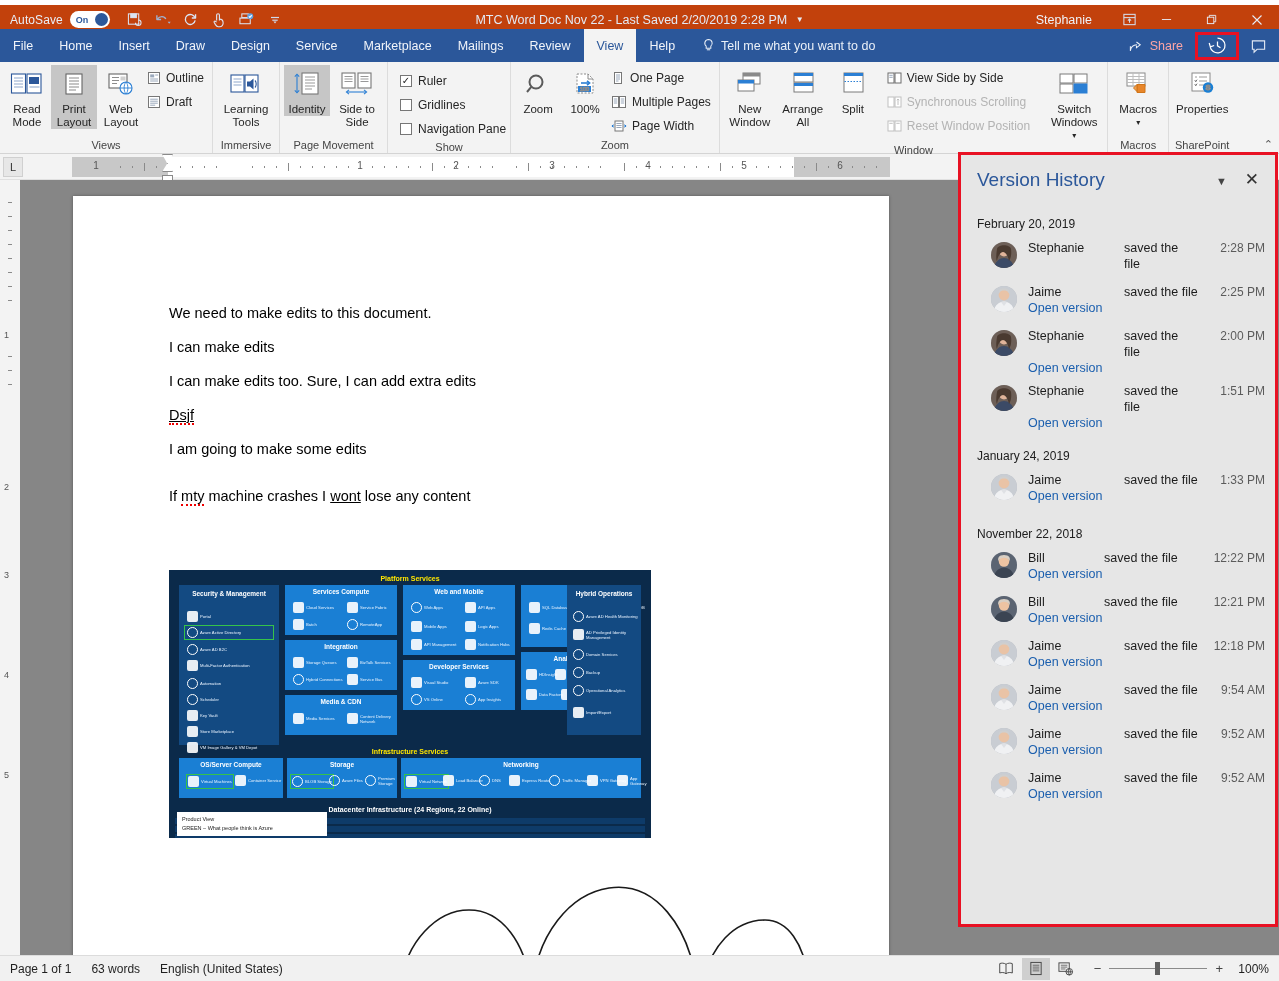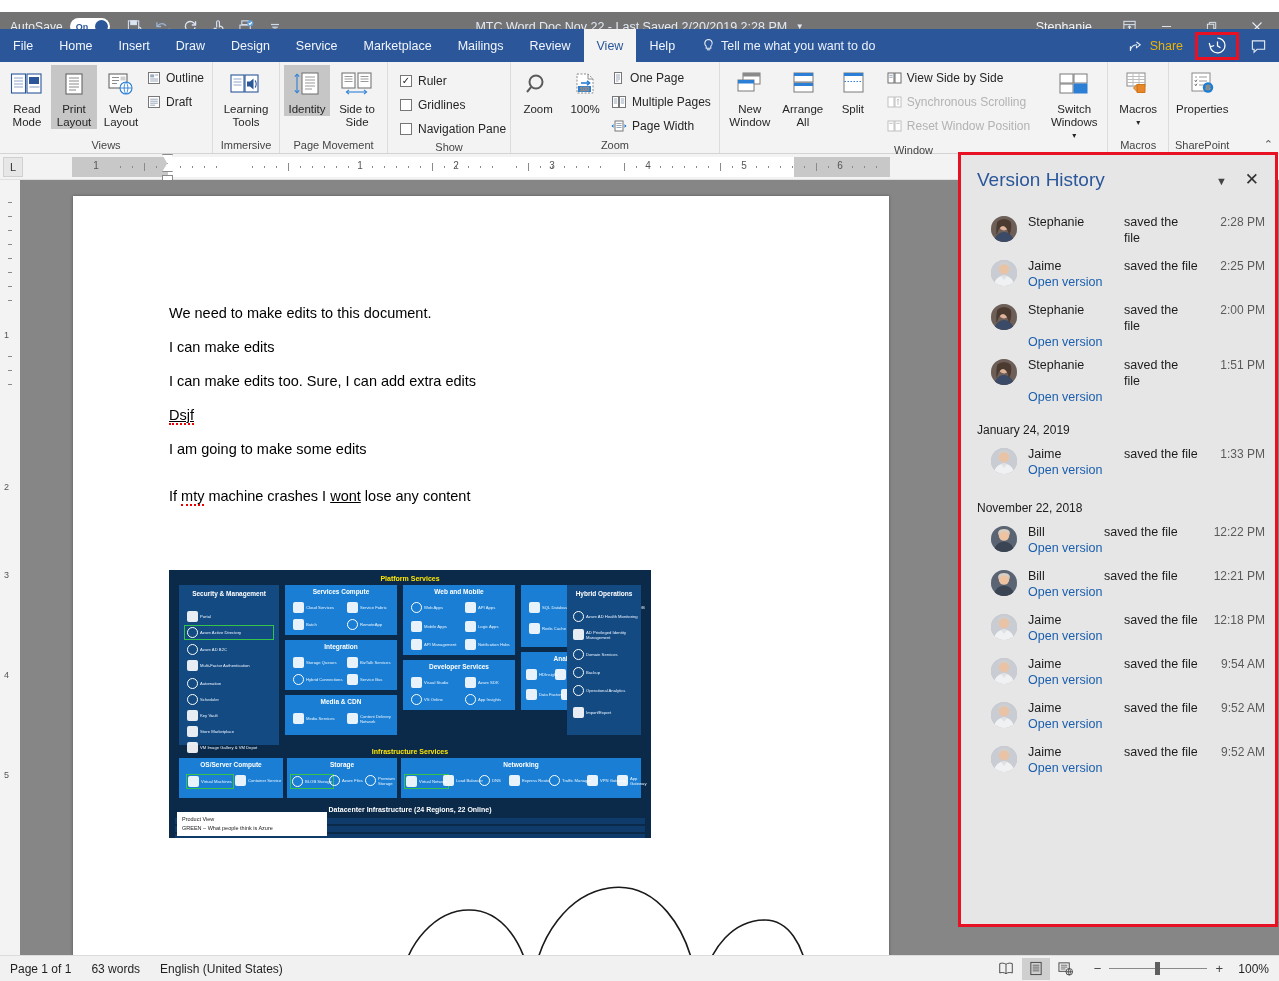--- a/index.html
+++ b/index.html
@@ -5,22 +5,22 @@
   * { box-sizing: border-box; margin: 0; padding: 0; }
   html, body {
     width: 1279px; height: 981px;
     overflow: hidden;
     font-family: "Liberation Sans", sans-serif;
     background: #fff;
   }
 
   
   .titlebar {
-    position: absolute; top: 12px; left: 0; width: 1279px; height: 29px;
-    background: #737373;
+    position: absolute; top: 5px; left: 0; width: 1279px; height: 29px;
+    background: #c2410c;
     display: flex; align-items: center;
     color: #fff;
   }
   .tb-left { display: flex; align-items: center; gap: 0px; padding-left: 10px; }
   .autosave-label { font-size: 12px; color: #e8eef7; margin-right: 7px; letter-spacing: .1px; }
   .toggle {
     width: 40px; height: 17px; border-radius: 9px; background: #fff;
     position: relative; display: flex; align-items: center;
   }
   .toggle .knob {
@@ -65,21 +65,21 @@
     font-size: 12.5px; color: #f2f5fa; white-space: nowrap;
   }
   .tab.active { background: #f3f3f3; color: #2b579a; }
   .tellme {
     display: flex; align-items: center; gap: 6px; margin-left: 14px;
     font-size: 12.5px; color: #eaf0f8; height: 33px;
   }
   .ts-right { margin-left: auto; display: flex; align-items: center; height: 33px; padding-right: 6px; }
   .share-btn {
     display: flex; align-items: center; gap: 6px; font-size: 12.5px;
-    color: #eab308; padding: 0 8px; height: 33px;
+    color: #fca5a5; padding: 0 8px; height: 33px;
   }
   .history-btn {
     width: 44px; height: 28px; display: flex; align-items: center; justify-content: center;
     border: 3px solid #e81123; margin: 0 4px;
   }
   .comment-btn { width: 30px; height: 33px; display:flex; align-items:center; justify-content:center; color:#e3eaf5;}
 
   
   .ribbon {
     position: absolute; top: 62px; left: 0; width: 1279px; height: 92px;
@@ -1324,20 +1324,21 @@
 
 <div class="vhpane">
   <div class="vh-head">
     <div class="vh-title">Version History</div>
     <div class="vh-caret">▼</div>
     <div class="vh-close">✕</div>
   </div>
 
   <div class="vh-scroll">
 
+    <div class="vh-date">February 20, 2019</div>
 
     <div class="vh-item">
       <div class="vh-av">
         <svg width="26" height="26" viewBox="0 0 26 26">
             <rect width="26" height="26" fill="#6d5f57"></rect>
             <circle cx="13" cy="9.5" r="5" fill="#e0b49a"></circle>
             <path d="M3 26c1-7 6-10 10-10s9 3 10 10z" fill="#3b4a66"></path>
             <path d="M6 7c1-5 13-5 14 0 1 6-1 11-2 12-1-6-4-9-6-9s-5 3-6 9c-1-1-1-6 0-12z" fill="#4a3a30"></path>
           </svg>
       </div>

